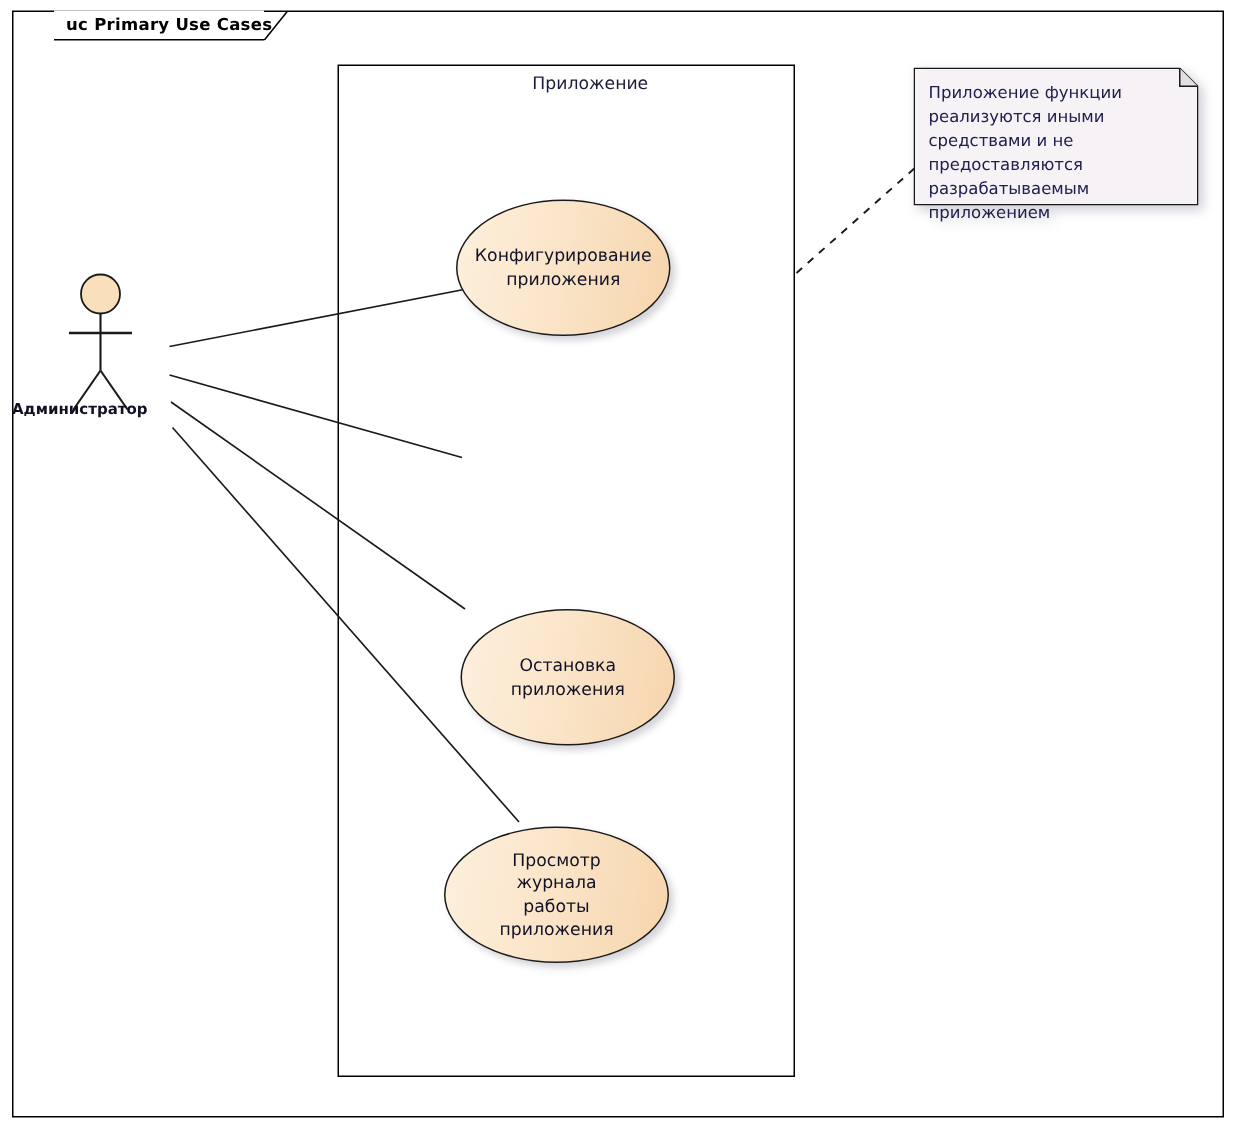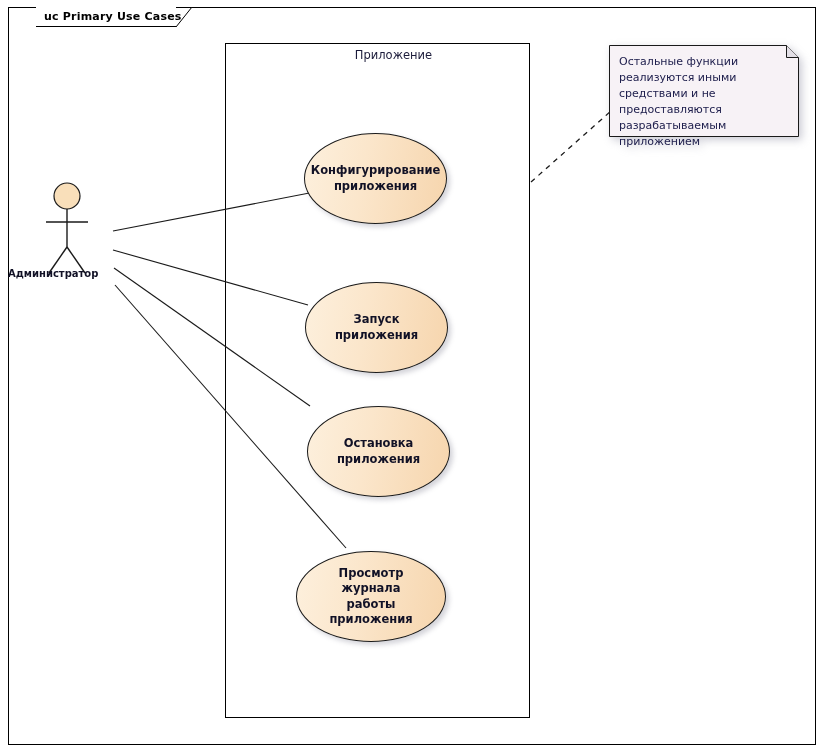--- a/index.html
+++ b/index.html
@@ -98,21 +98,21 @@
     border: 1px solid #1a1a1a;
     background: linear-gradient(100deg, #fdf0dd 0%, #fbe6cb 42%, #f6d5ad 100%);
     box-shadow: 3px 3px 5px rgba(120,120,140,0.33);
     display: flex;
     align-items: center;
     justify-content: center;
     text-align: center;
   }
   .usecase-label {
     font-size: 11.5px;
-    font-weight: bold;
+    font-weight: normal;
     color: #111126;
     line-height: 1.32;
     padding: 0 18px;
     white-space: pre-line;
   }
 
   
   .actor {
     position: absolute;
     left: 40px;
@@ -204,35 +204,32 @@
       <line x1="27" y1="67" x2="45" y2="93" stroke="#1a1a1a" stroke-width="1.4"></line>
     </svg>
   </div>
   <div class="actor-label">Администратор</div>
 
   <div class="usecase" style="left:304px; top:133px; width:143px; height:91px;">
     <span class="usecase-label">Конфигурирование
 приложения</span>
   </div>
 
-  <div class="usecase" style="left:305px; top:282px; width:143px; height:91px;">
-    <span class="usecase-label">Запуск приложения</span>
-  </div>
 
   <div class="usecase" style="left:307px; top:406px; width:143px; height:91px;">
     <span class="usecase-label">Остановка
 приложения</span>
   </div>
 
   <div class="usecase" style="left:296px; top:551px; width:150px; height:91px;">
     <span class="usecase-label">Просмотр журнала
 работы приложения</span>
   </div>
 
   <div class="note">
     <svg width="190" height="92" viewBox="0 0 190 92">
       <path d="M0.5,0.5 L177.5,0.5 L189.5,12.5 L189.5,91.5 L0.5,91.5 Z" fill="#f7f2f6" stroke="#1a1a1a" stroke-width="1"></path>
       <path d="M177.5,0.5 L177.5,12.5 L189.5,12.5" fill="#e3dfe6" stroke="#1a1a1a" stroke-width="1"></path>
     </svg>
-    <div class="note-text">Остальные функции реализуются иными средствами и не предоставляются разрабатываемым приложением</div>
+    <div class="note-text">Приложение функции реализуются иными средствами и не предоставляются разрабатываемым приложением</div>
   </div>
 
 </div>
 
 </body></html>

